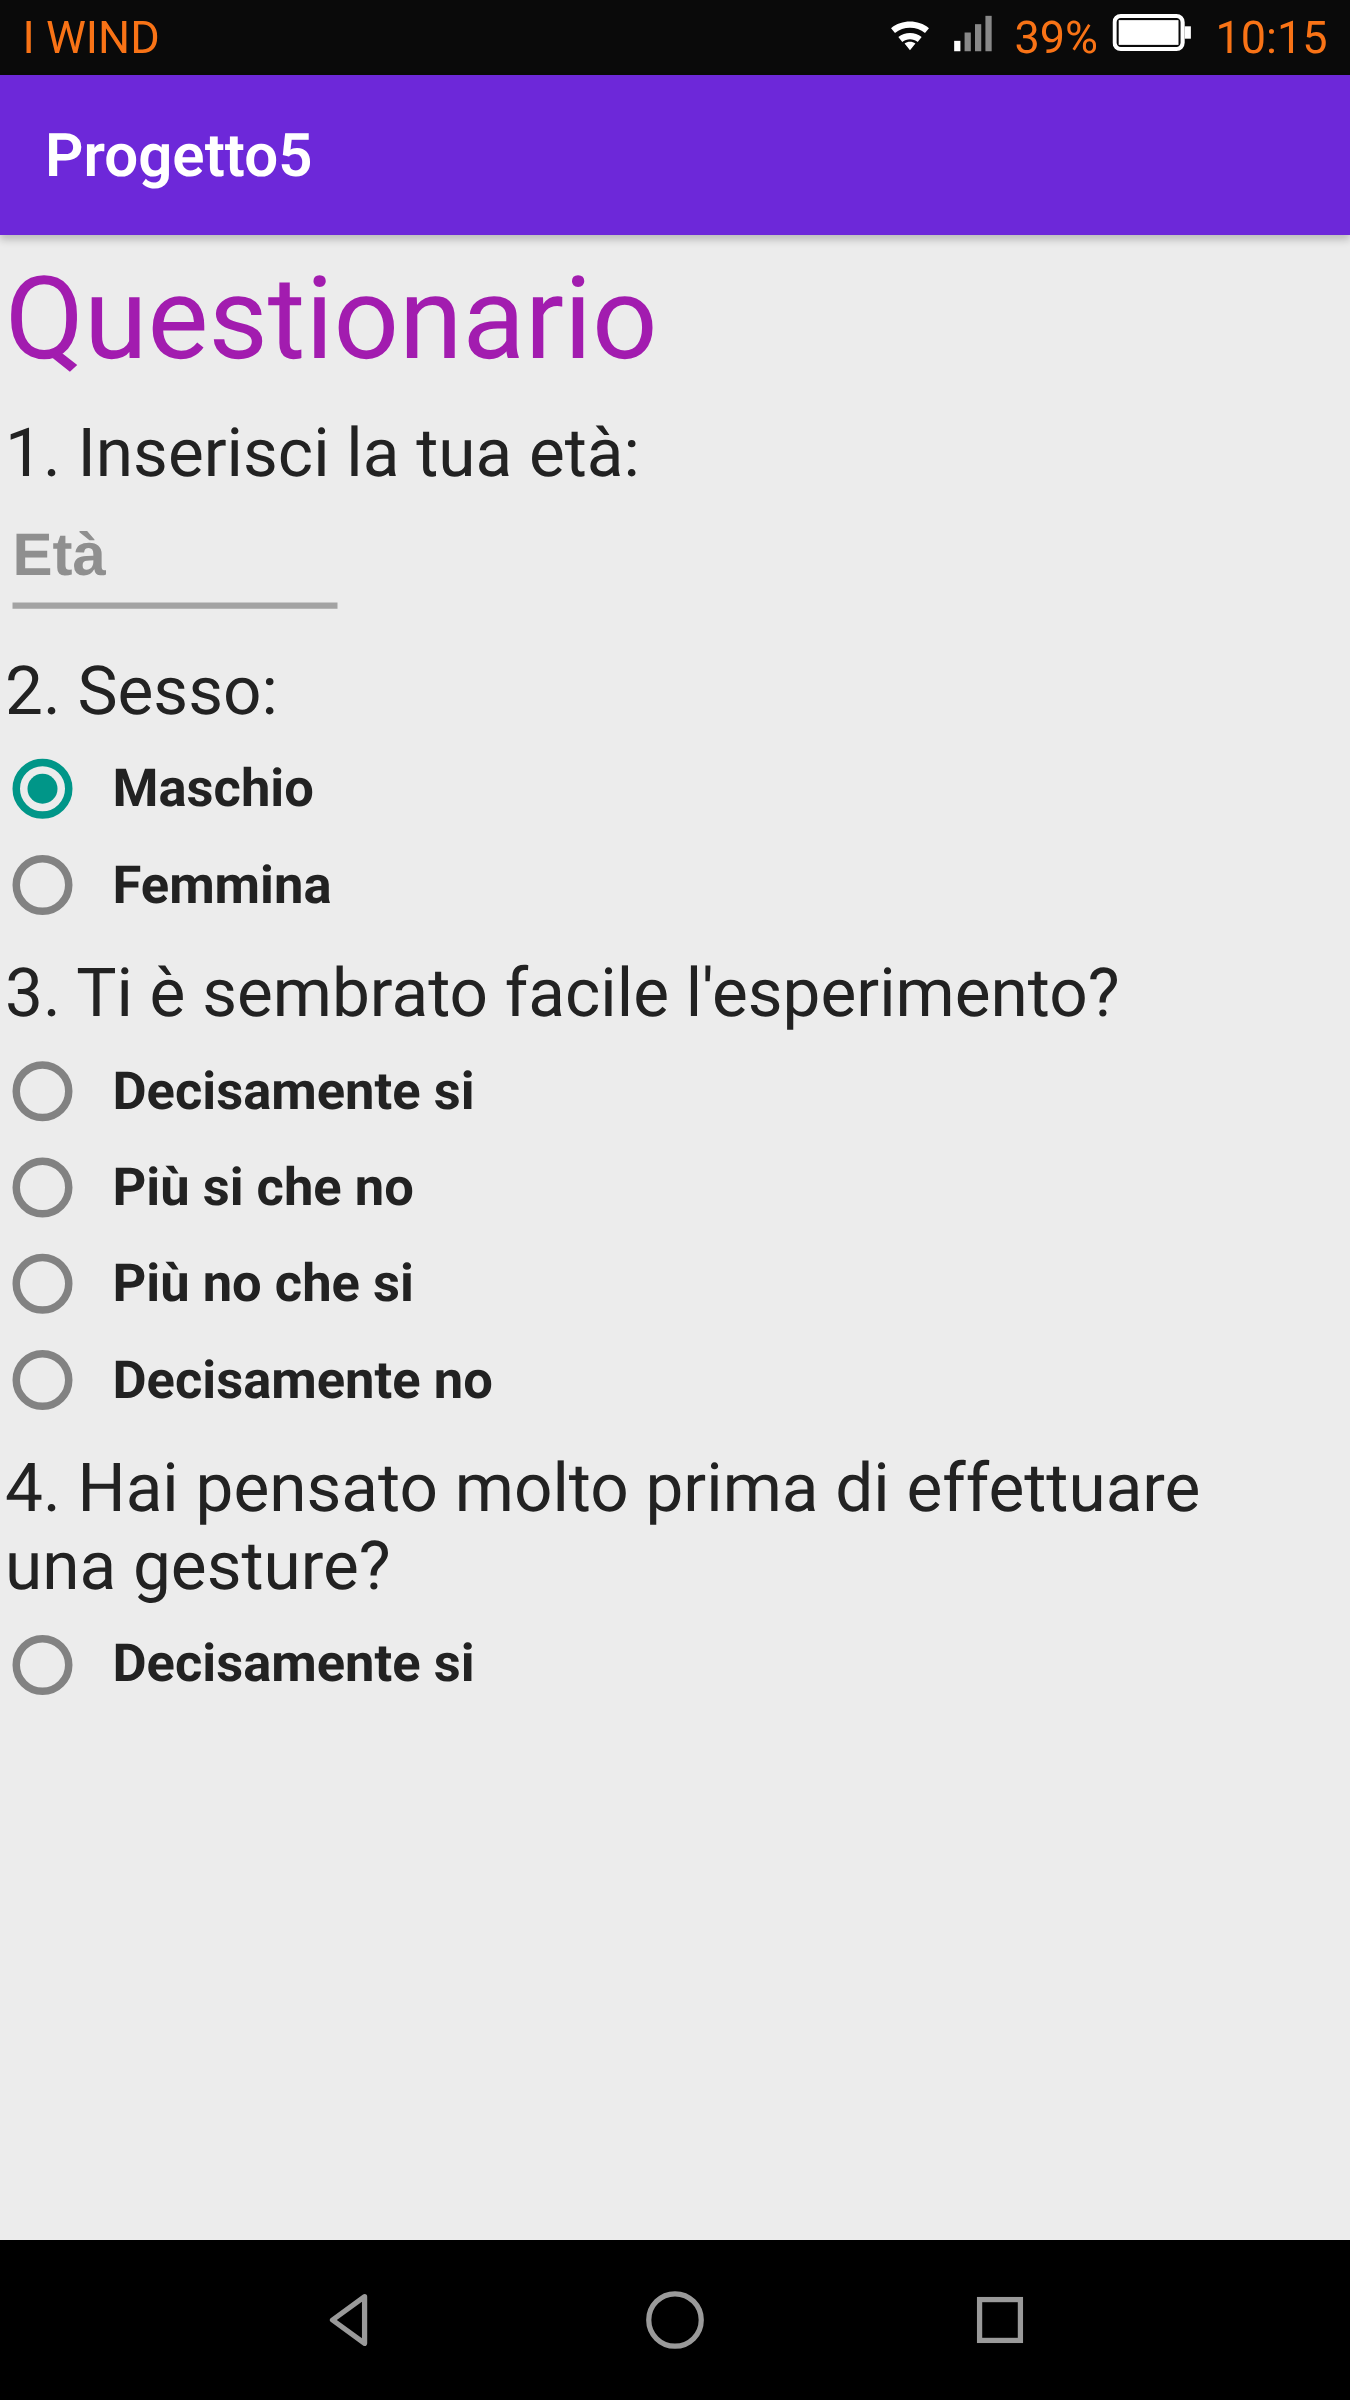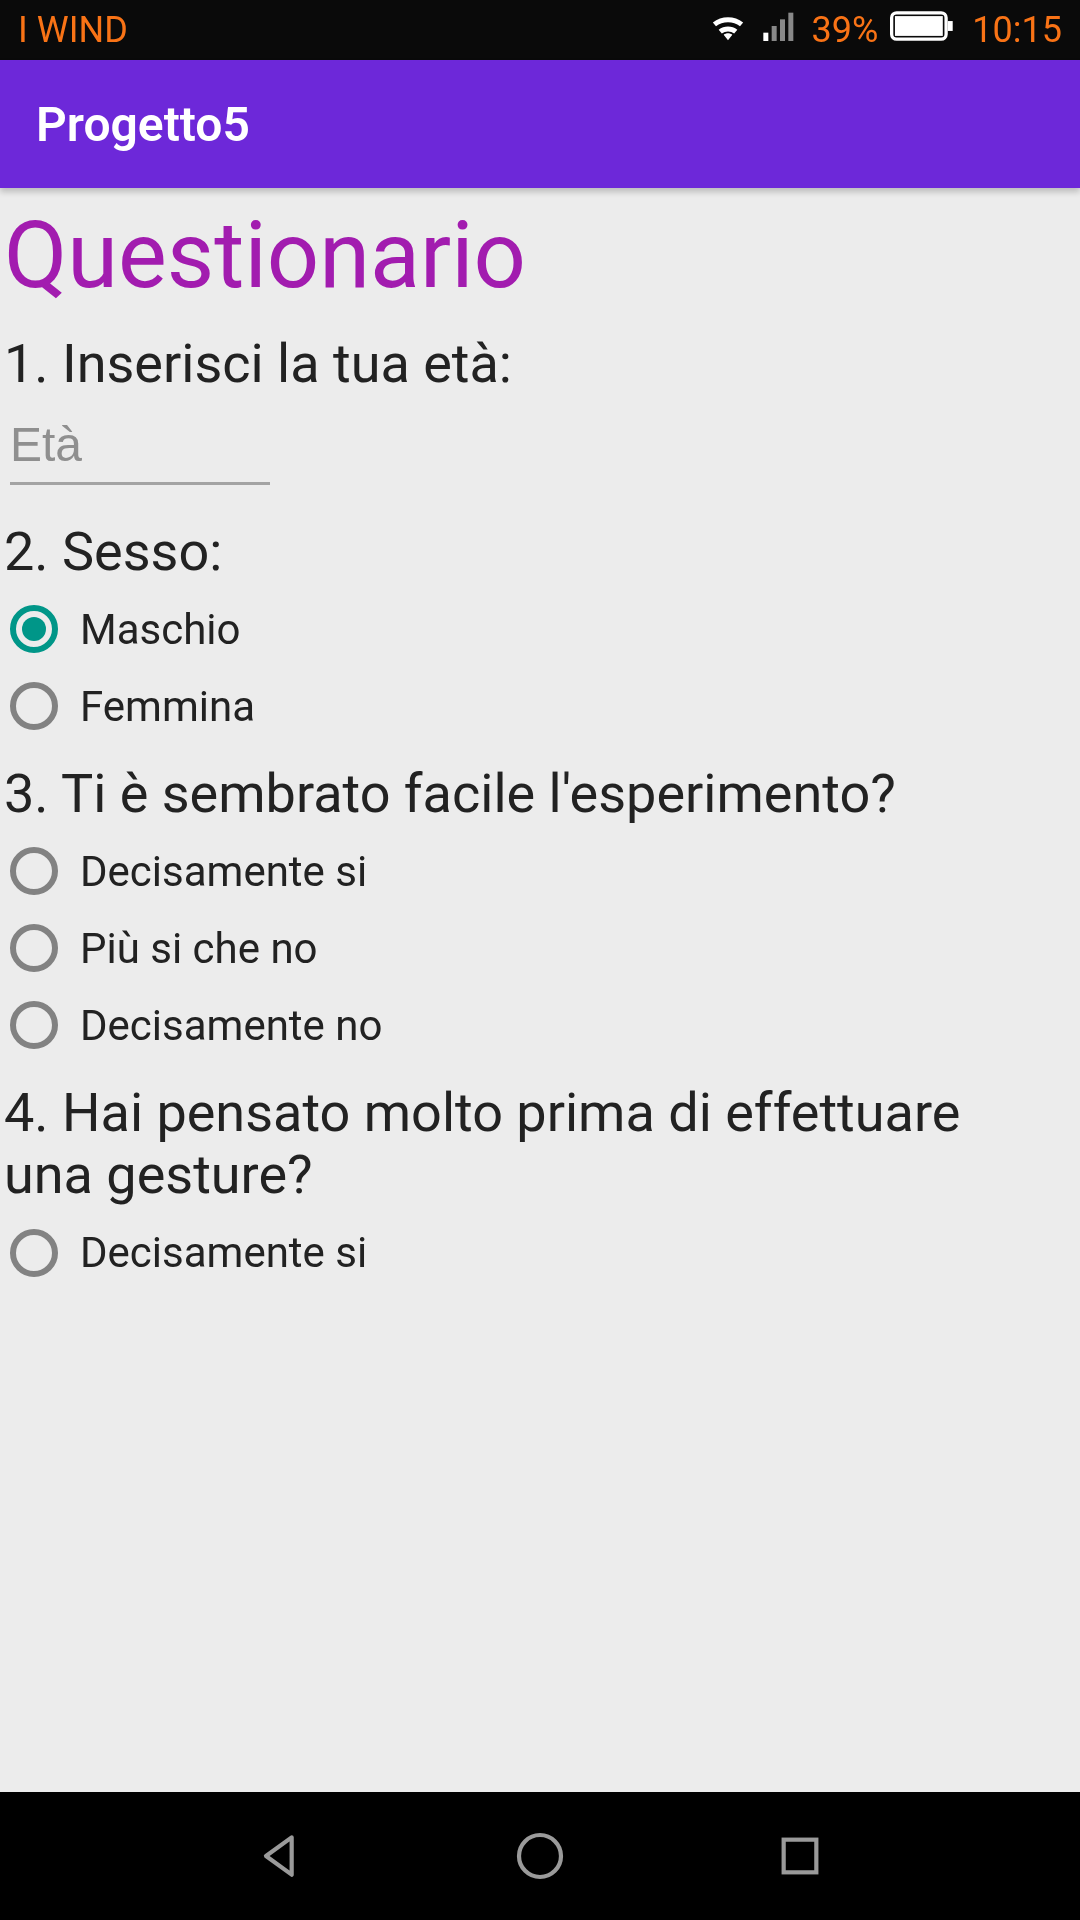--- a/index.html
+++ b/index.html
@@ -78,35 +78,37 @@
       padding: 18px 20px 8px 4px;
       line-height: 1.15;
       font-weight: 400;
     }
     .input-row {
       padding: 8px 10px 18px 10px;
     }
     .text-input {
       width: 260px;
       border: none;
-      border-bottom: 3px solid #a3a3a3;
+      border-bottom: 5px solid #a3a3a3;
       background: transparent;
       font-size: 48px;
       color: #333;
       padding: 6px 0 10px 0;
       outline: none;
+      font-weight: bold;
     }
     .text-input::placeholder {
       color: #8f8f8f;
     }
     .radio-row {
       display: flex;
       align-items: center;
       padding: 14px 10px;
-      gap: 22px;
+      gap: 32px;
+      font-weight: bold;
     }
     .radio-label {
       font-size: 42px;
       color: #222;
     }
     .radio-outer {
       width: 48px;
       height: 48px;
       border-radius: 50%;
       border: 6px solid #828282;
@@ -205,20 +207,24 @@
   <div class="radio-row">
     <span class="radio-outer"></span>
     <span class="radio-label">Decisamente si</span>
   </div>
   <div class="radio-row">
     <span class="radio-outer"></span>
     <span class="radio-label">Più si che no</span>
   </div>
   <div class="radio-row">
     <span class="radio-outer"></span>
+    <span class="radio-label">Più no che si</span>
+  </div>
+  <div class="radio-row">
+    <span class="radio-outer"></span>
     <span class="radio-label">Decisamente no</span>
   </div>
 
   <div class="question-label">4. Hai pensato molto prima di effettuare una gesture?</div>
   <div class="radio-row">
     <span class="radio-outer"></span>
     <span class="radio-label">Decisamente si</span>
   </div>
 </div>
 

